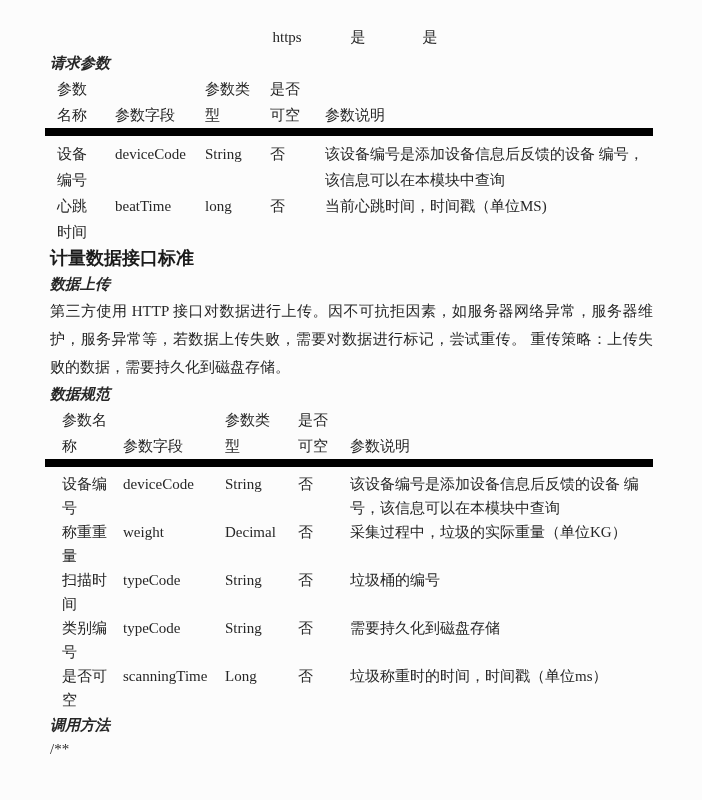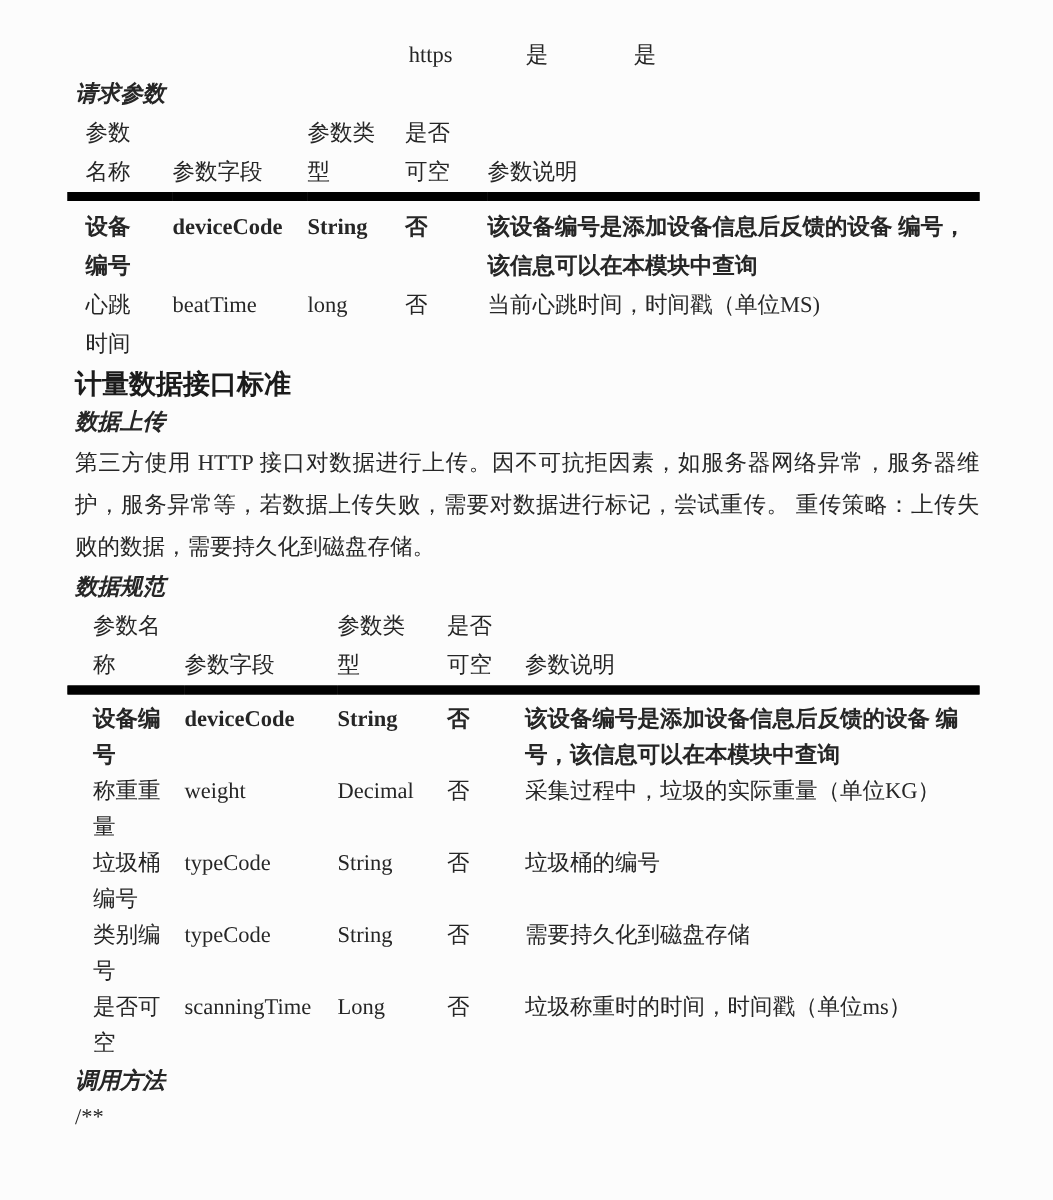--- a/index.html
+++ b/index.html
@@ -16,24 +16,24 @@
   .top-row .c2{width:72px;}
 
   .h-italic{font-style:italic;line-height:26px;padding-left:5px;font-weight:bold;}
   .sec-title{font-weight:bold;line-height:26px;padding-left:5px;font-size:18px;color:#1b1b1b;}
   .para{margin:0;padding-left:5px;line-height:28px;text-align:justify;}
   .code{line-height:22px;padding-left:5px;}
 
   table.t{border-collapse:collapse;width:100%;table-layout:fixed;}
   table.t th{
     font-weight:normal;text-align:left;vertical-align:bottom;
-    padding:0;line-height:26px;border-bottom:6px solid #000000;
+    padding:0;line-height:26px;border-bottom:8px solid #000000;
   }
   table.t td{vertical-align:top;padding:0;}
-  table.t tbody tr:first-child td{padding-top:5px;font-weight:bold;}
+  table.t tbody tr:first-child td{padding-top:5px;}
 
   
   .t1 col.w1{width:70px;} .t1 col.w2{width:90px;}
   .t1 col.w3{width:65px;} .t1 col.w4{width:55px;}
   .t1 td{line-height:26px;height:52px;}
   .t1 .c-name{padding-left:12px;padding-right:16px;}
   .t1 .c-type{padding-right:12px;}
   .t1 .c-null{padding-right:20px;}
   .t1 .c-desc{padding-right:2px;}
 
@@ -125,21 +125,21 @@
         <td class="c-desc">该设备编号是添加设备信息后反馈的设备 编号，该信息可以在本模块中查询</td>
       </tr>
       <tr>
         <td class="c-name">称重重量</td>
         <td class="c-field">weight</td>
         <td class="c-type">Decimal</td>
         <td class="c-null">否</td>
         <td class="c-desc">采集过程中，垃圾的实际重量（单位KG）</td>
       </tr>
       <tr>
-        <td class="c-name">垃圾桶编号</td>
+        <td class="c-name">扫描时间</td>
         <td class="c-field">typeCode</td>
         <td class="c-type">String</td>
         <td class="c-null">否</td>
         <td class="c-desc">垃圾桶的编号</td>
       </tr>
       <tr>
         <td class="c-name">类别编号</td>
         <td class="c-field">typeCode</td>
         <td class="c-type">String</td>
         <td class="c-null">否</td>

